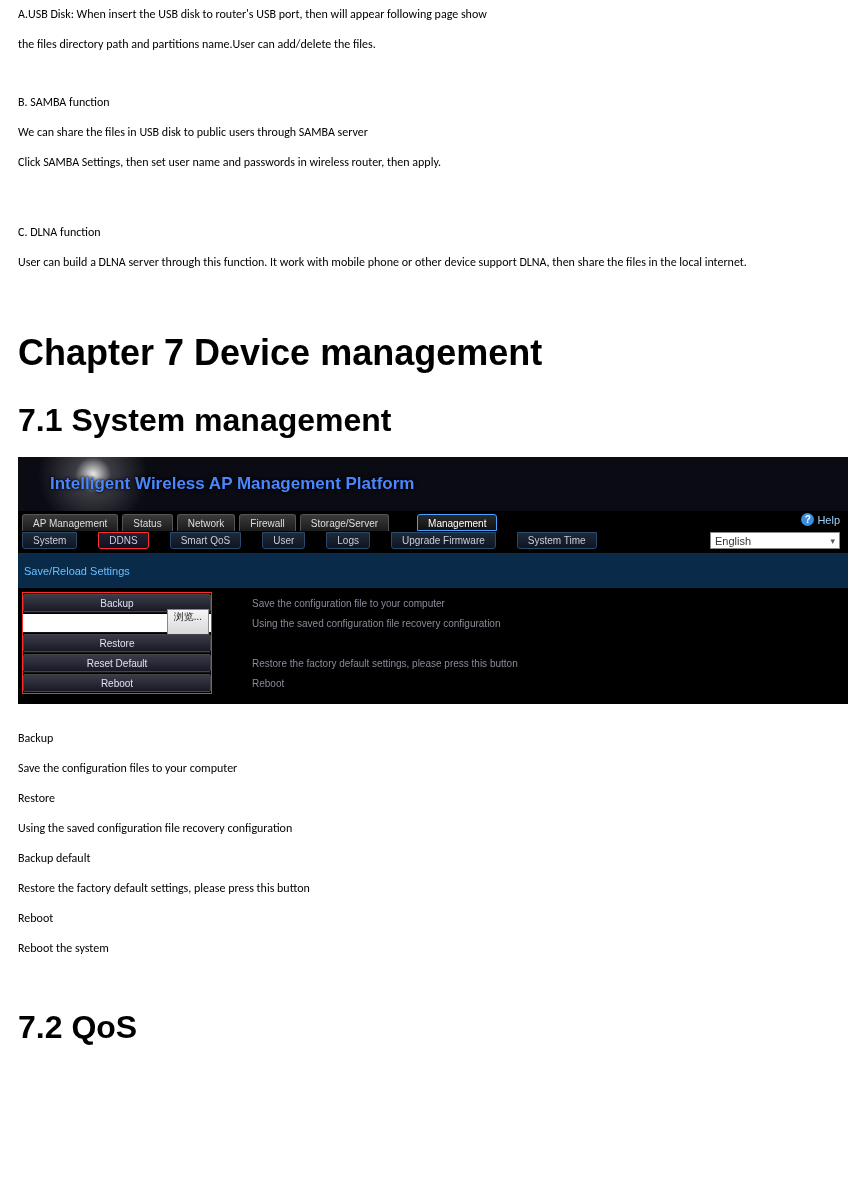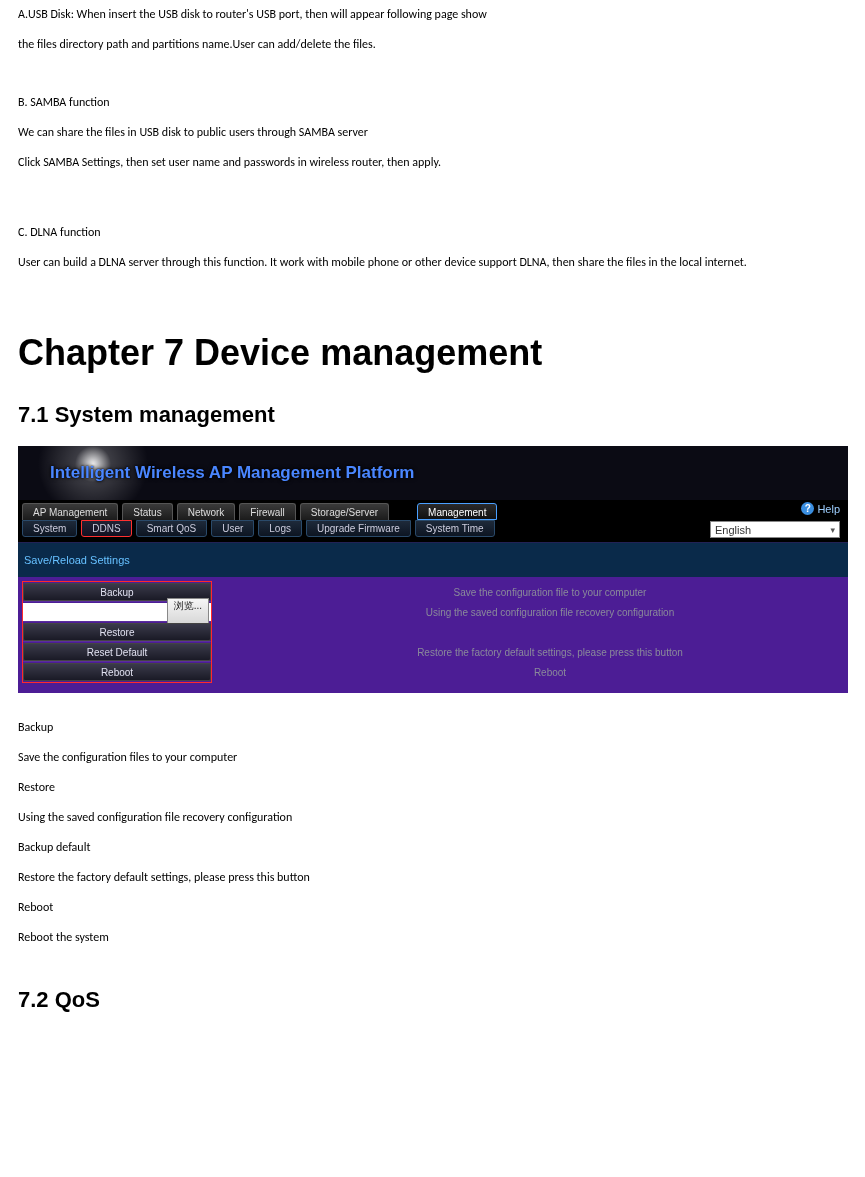--- a/index.html
+++ b/index.html
@@ -19,29 +19,29 @@
   .spacer-sm { height: 28px; }
   .spacer-md { height: 40px; }
   .h1 {
     font-family: Arial, sans-serif;
     font-size: 36px;
     font-weight: bold;
     margin: 14px 0 28px 0;
   }
   .h2 {
     font-family: Arial, sans-serif;
-    font-size: 22px;
-    font-weight: bold;
-    margin: 6px 0 18px 0;
+    font-size: 32px;
+    font-weight: bold;
+    margin: 17px 0 18px 0;
   }
   
   .ui {
     width: 830px;
     margin: 4px 0 20px 0;
-    background: #4c1d95;
+    background: #000000;
     font-family: Arial, sans-serif;
     color: #fff;
   }
   .ui-banner {
     height: 54px;
     background: radial-gradient(circle at 75px 18px, rgba(255,255,255,0.95) 0%, rgba(255,255,255,0.2) 18px, rgba(0,0,0,0) 55px),
                 linear-gradient(#0b0b14, #0b0b14);
     display: flex;
     align-items: center;
     padding-left: 32px;
@@ -90,23 +90,24 @@
     font-size: 11px;
   }
   .helpbox .qicon {
     width: 13px; height: 13px; border-radius: 50%;
     background: #3a8ee0; color: #fff; font-size: 10px;
     display: flex; align-items: center; justify-content: center;
     font-weight: bold;
   }
   .tabrow2 {
     display: flex;
+    align-items: center;
     background: #000;
     padding: 0 4px 4px 4px;
-    gap: 4px;
+    gap: 21px;
     position: relative;
     height: 22px;
   }
   .tab2 {
     background: linear-gradient(#1e2a3a, #0d1522);
     border: 1px solid #2a4a6a;
     color: #ccd;
     font-size: 10px;
     padding: 2px 10px;
     border-radius: 0 0 3px 3px;
@@ -193,21 +194,20 @@
   }
   .desccol {
     flex: 1;
     padding-top: 2px;
   }
   .descrow {
     height: 20px;
     color: #8a8a9a;
     font-size: 10px;
     line-height: 20px;
-    text-align: center;
   }
 </style>
 </head>
 <body>
 
 <p class="para">A.USB Disk: When insert the USB disk to router's USB port, then will appear following page show</p>
 <p class="para">the files directory path and partitions name.User can add/delete the files.</p>
 <div class="spacer-sm"></div>
 <p class="para">B. SAMBA function</p>
 <p class="para">We can share the files in USB disk to public users through SAMBA server</p>

